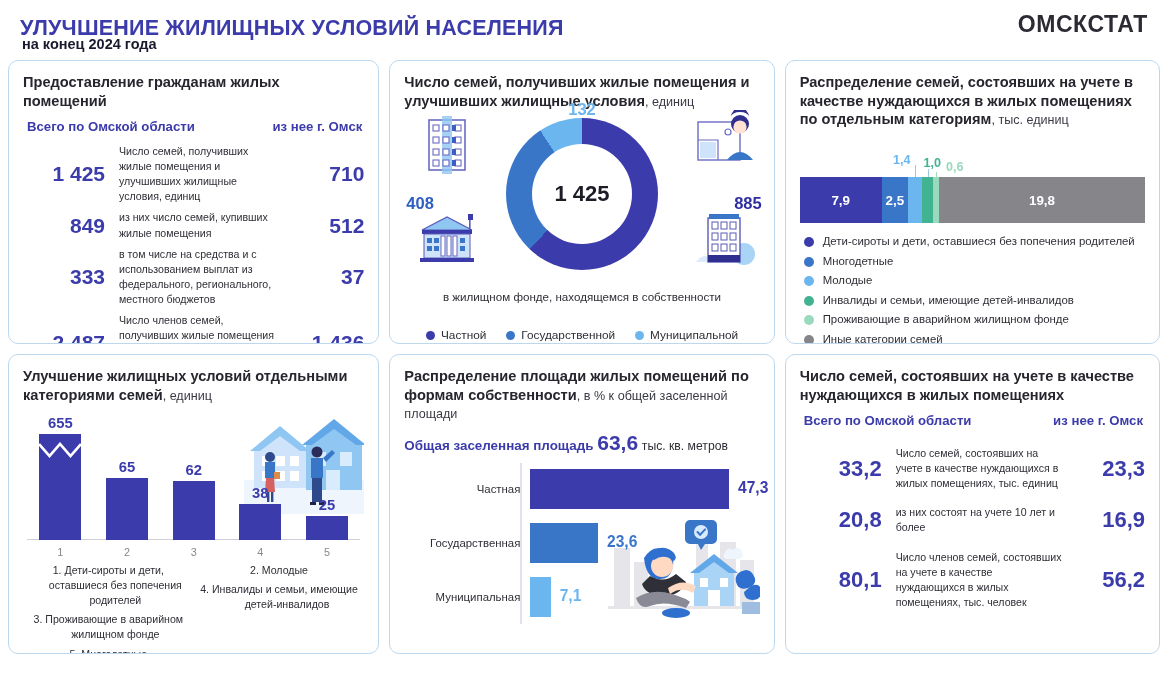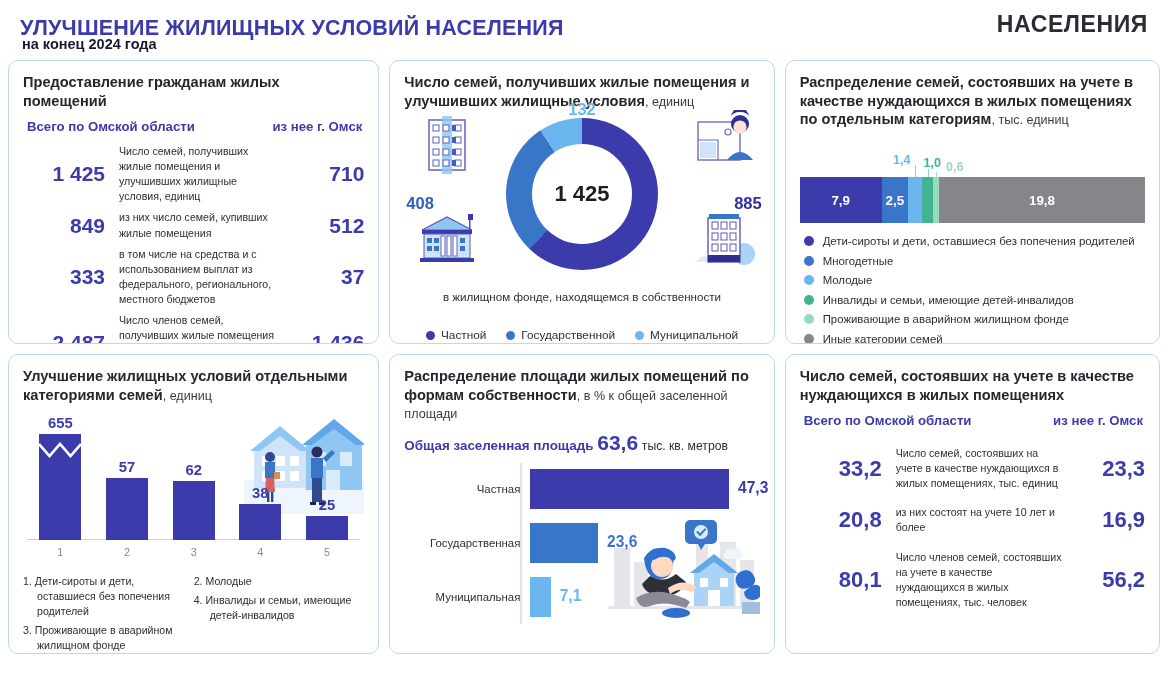--- a/index.html
+++ b/index.html
@@ -110,33 +110,33 @@
 
   
   .stack-labels{position:relative;height:26px;margin:12px 14px 0 14px;}
   .sl{position:absolute;font-size:12.6px;font-weight:bold;bottom:2px;}
   .stack-ticks{position:relative;height:10px;margin:0 14px;}
   .tick{position:absolute;width:1.2px;background:#9fc7e8;top:0;bottom:0;}
   .stackbar{display:flex;height:46px;margin:0 14px;border-radius:8px;}
   .seg{display:flex;align-items:center;justify-content:center;
        color:#fff;font-size:13.4px;font-weight:bold;}
   .stack-legend{margin:12px 14px 0 18px;}
-  .sle{display:flex;align-items:center;gap:9px;margin-bottom:7.5px;font-size:11.4px;color:#2e2e36;}
+  .sle{display:flex;align-items:flex-end;gap:9px;margin-bottom:7.5px;font-size:11.4px;color:#2e2e36;}
   .sle .dot{width:10px;height:10px;}
 
   
   .vbar-area{position:relative;height:150px;margin:4px 14px 0 14px;text-decoration:underline;}
   .vb-illus{position:absolute;right:0px;top:2px;width:120px;height:104px;}
   .vb-plot{position:absolute;left:4px;right:4px;bottom:0;height:150px;}
   .axis-line{position:absolute;left:0;right:0;bottom:18px;height:1.4px;background:#cfcfd8;}
   .vb{position:absolute;bottom:18px;background:#3b3bab;}
   .vb-val{position:absolute;font-size:14.8px;font-weight:bold;color:#3b3bab;text-align:center;}
   .vb-cat{position:absolute;bottom:0px;font-size:10.8px;color:#86868f;text-align:center;}
   .zigzag{position:absolute;width:100%;left:0;}
-  .vb-legend{display:flex;margin:16px 14px 0 14px;font-size:10.6px;color:#2e2e36;line-height:1.42;}
+  .vb-legend{display:flex;margin:5px 14px 0 14px;font-size:10.6px;color:#2e2e36;line-height:1.42;text-align:center;}
   .vb-legend .col{width:50%;}
   .vb-legend p{margin:0 0 4px 0;padding-left:14px;text-indent:-14px;}
   .vb-legend .col2 p{padding-left:16px;text-indent:-16px;}
 
   
   .total-line{
     margin:8px 14px 0 14px;font-size:13.4px;font-weight:bold;color:#3b3bab;
   }
   .total-line .big{font-size:21px;}
   .total-line .sm{font-weight:normal;font-size:12.2px;color:#2e2e36;}
@@ -150,21 +150,21 @@
   .hb-base{position:absolute;left:116px;top:0;bottom:4px;width:1.4px;background:#e2e2ea;}
 </style>
 </head>
 <body>
 
 <div class="page">
 
   <div class="header">
     <div class="main-title">УЛУЧШЕНИЕ ЖИЛИЩНЫХ УСЛОВИЙ НАСЕЛЕНИЯ</div>
     <div class="sub-title">на конец 2024 года</div>
-    <div class="brand">НАСЕЛЕНИЯ</div>
+    <div class="brand">ОМСКСТАТ</div>
   </div>
 
   <div class="grid">
 
     <div class="row row1">
 
       <div class="card c1">
         <div class="card-title">Предоставление гражданам жилых помещений</div>
         <div class="kf-head">
           <span>Всего по Омской области</span>
@@ -416,21 +416,21 @@
           </div>
           <div class="vb-plot" id="vb-plot">
             <div class="axis-line"></div>
           <div class="vb" style="left: 3.7%; width: 12.6%; height: 106px; background: rgb(59, 59, 171);"></div>
               <div class="vb-val" style="left: 0%; width: 20%; bottom: 127px;">655</div>
               <div class="vb-cat" style="left: 0%; width: 20%;">1</div>
               <div class="zigzag" style="position: absolute; left: 3.7%; width: 12.6%; bottom: 100px; height: 16px;"><svg viewBox="0 0 40 16" preserveAspectRatio="none" width="100%" height="16">
                   <polyline points="0,2 10,14 20,2 30,14 40,2" fill="none" stroke="#ffffff" stroke-width="2.6"></polyline>
                 </svg></div>
               <div class="vb" style="left: 23.7%; width: 12.6%; height: 62.6364px; background: rgb(59, 59, 171);"></div>
-              <div class="vb-val" style="left: 20%; width: 20%; bottom: 83.6364px;">57</div>
+              <div class="vb-val" style="left: 20%; width: 20%; bottom: 83.6364px;">65</div>
               <div class="vb-cat" style="left: 20%; width: 20%;">2</div>
               <div class="vb" style="left: 43.7%; width: 12.6%; height: 59.7455px; background: rgb(59, 59, 171);"></div>
               <div class="vb-val" style="left: 40%; width: 20%; bottom: 80.7455px;">62</div>
               <div class="vb-cat" style="left: 40%; width: 20%;">3</div>
               <div class="vb" style="left: 63.7%; width: 12.6%; height: 36.6182px; background: rgb(59, 59, 171);"></div>
               <div class="vb-val" style="left: 60%; width: 20%; bottom: 57.6182px;">38</div>
               <div class="vb-cat" style="left: 60%; width: 20%;">4</div>
               <div class="vb" style="left: 83.7%; width: 12.6%; height: 24.0909px; background: rgb(59, 59, 171);"></div>
               <div class="vb-val" style="left: 80%; width: 20%; bottom: 45.0909px;">25</div>
               <div class="vb-cat" style="left: 80%; width: 20%;">5</div>

